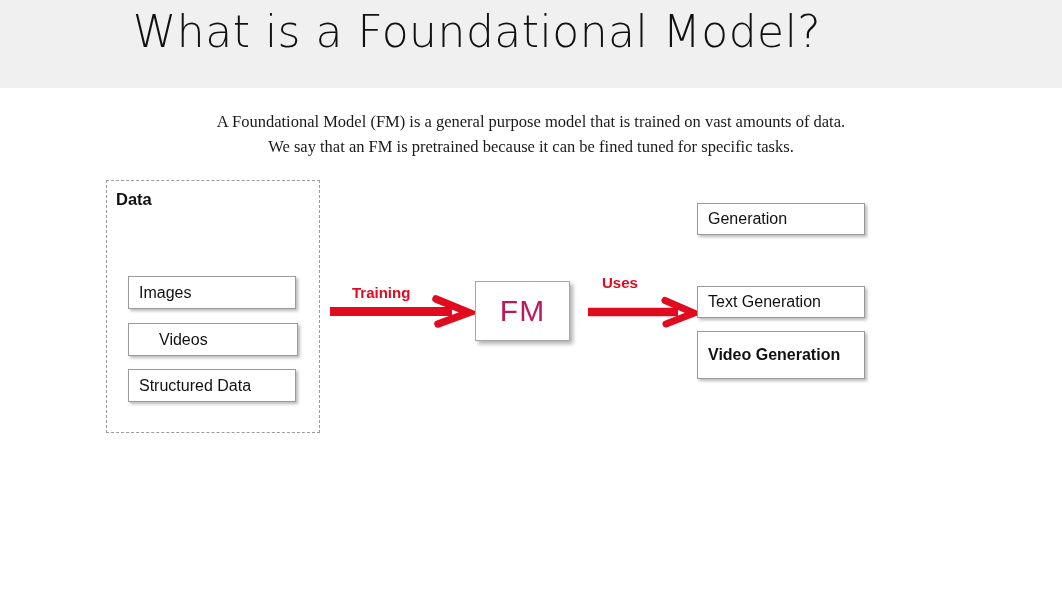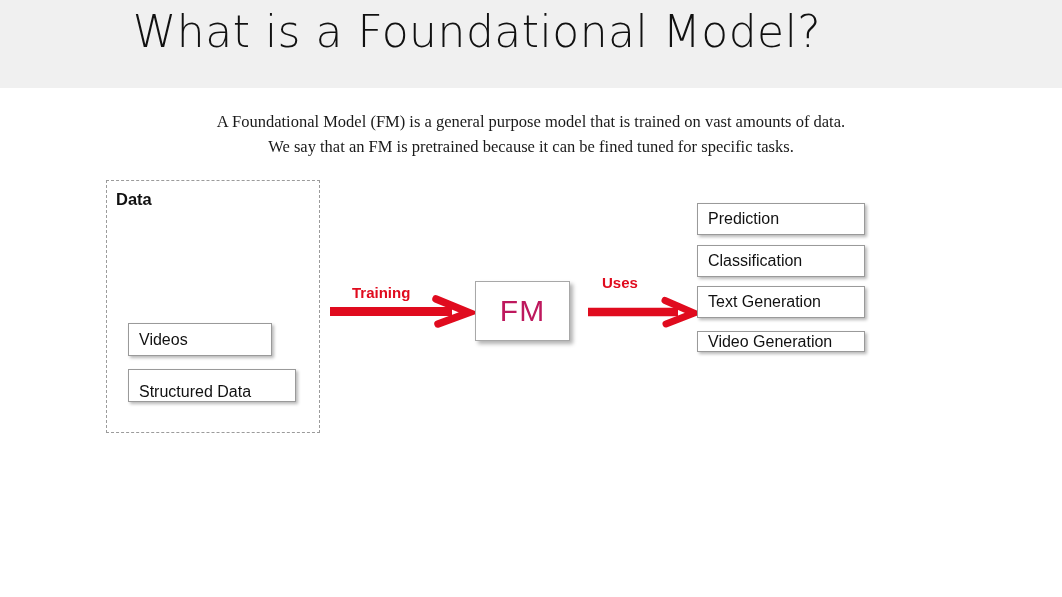--- a/index.html
+++ b/index.html
@@ -128,49 +128,49 @@
   <div class="slide-title">What is a Foundational Model?</div>
 
   <div class="subtitle">
     <span class="subtitle-line">A Foundational Model (FM) is a general purpose model that is trained on vast amounts of data.</span>
     <span class="subtitle-line">We say that an FM is pretrained because it can be fined tuned for specific tasks.</span>
   </div>
 
   <div class="data-group"></div>
   <div class="data-label">Data</div>
 
-  <div class="card" style="left:128px; top:323px; width:144px; height:33px;">
+  <div class="card" style="left:128px; top:276px; width:168px; height:33px;">
+    <span>Images</span>
+  </div>
+  <div class="card" style="left:128px; top:323px; width:170px; height:33px;padding-left:20px;">
     <span>Videos</span>
   </div>
-  <div class="card" style="left:128px; top:369px; width:168px; height:33px;align-items:flex-end;">
+  <div class="card" style="left:128px; top:369px; width:168px; height:33px;">
     <span>Structured Data</span>
   </div>
 
   <div class="arrow-label" style="left:352px; top:284px;">Training</div>
   <svg class="arrow-svg" style="left:328px; top:294px;" width="150" height="36" viewBox="0 0 150 36">
     <path d="M2,17.5 L124,17.5" stroke="#e00b1e" stroke-width="9" stroke-linecap="butt" fill="none"></path>
     <path d="M108,5 L141,18.5 L110,30" stroke="#e00b1e" stroke-width="7.5" fill="none" stroke-linejoin="miter" stroke-linecap="round"></path>
   </svg>
 
   <div class="fm-box">
     <span>FM</span>
   </div>
 
   <div class="arrow-label" style="left:602px; top:274px;">Uses</div>
   <svg class="arrow-svg" style="left:586px; top:296px;" width="115" height="34" viewBox="0 0 115 34">
     <path d="M2,16 L92,16" stroke="#e00b1e" stroke-width="8.5" stroke-linecap="butt" fill="none"></path>
     <path d="M79,4.5 L108,17 L80,28" stroke="#e00b1e" stroke-width="7" fill="none" stroke-linejoin="miter" stroke-linecap="round"></path>
   </svg>
 
   <div class="card" style="left:697px; top:203px; width:168px; height:32px;">
-    <span>Prediction</span>
-  </div>
-  <div class="card" style="left:697px; top:245px; width:168px; height:32px;">
-    <span>Classification</span>
+    <span>Generation</span>
   </div>
   <div class="card" style="left:697px; top:286px; width:168px; height:32px;">
     <span>Text Generation</span>
   </div>
-  <div class="card" style="left:697px; top:331px; width:168px; height:21px;">
+  <div class="card" style="left:697px; top:331px; width:168px; height:48px;font-weight:bold;">
     <span>Video Generation</span>
   </div>
 
 </div>
 
 </body></html>

